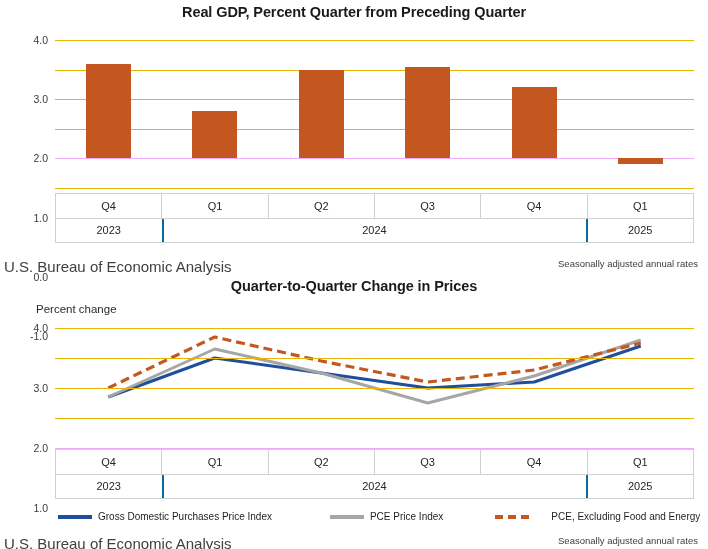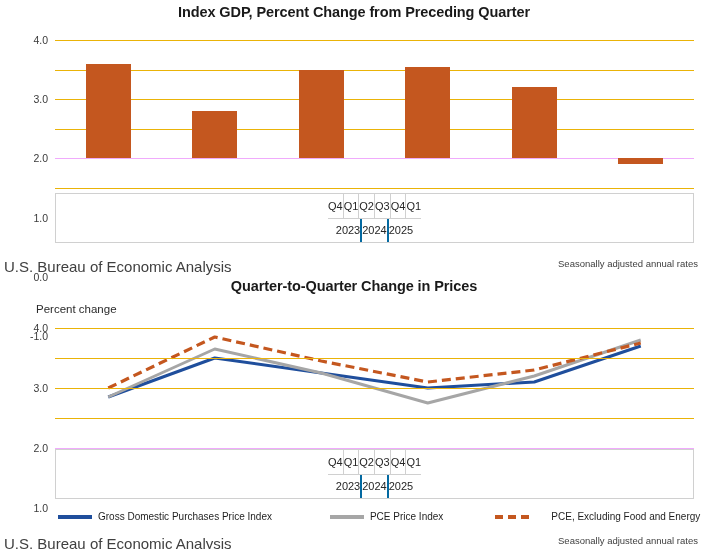--- a/index.html
+++ b/index.html
@@ -70,21 +70,20 @@
     background: #c4571f;
   }
 
   
   .catbox {
     position: absolute;
     border: 1px solid #d0d0d0;
     border-top: 1px solid #d0d0d0;
     display: flex;
     flex-direction: column;
-    align-items: center;
   }
   .catrow {
     display: flex;
     flex: 1 1 auto;
   }
   .catrow.qrow { border-bottom: 1px solid #d0d0d0; }
   .catcell {
     flex: 1 1 0;
     display: flex;
     align-items: center;
@@ -135,21 +134,21 @@
   }
   svg { display: block; overflow: visible; }
 </style>
 </head>
 <body>
 
 <div id="page">
 
   <div>
 
-    <div class="chart-title" style="top:4px;">Index GDP, Percent Change from Preceding Quarter</div>
+    <div class="chart-title" style="top:4px;">Real GDP, Percent Quarter from Preceding Quarter</div>
 
     <div class="plot" id="plot1" style="left:55px; top:40px; width:639px; height:148px;">
 
     <div class="gridline" style="top: 0px;">
           <div class="ytick" style="top: 0px;">4.0</div>
         </div>
         <div class="gridline" style="top: 29.6px;">
           <div class="ytick" style="top: 29.6px;">3.0</div>
         </div>
         <div class="gridline" style="top: 59.2px;">

